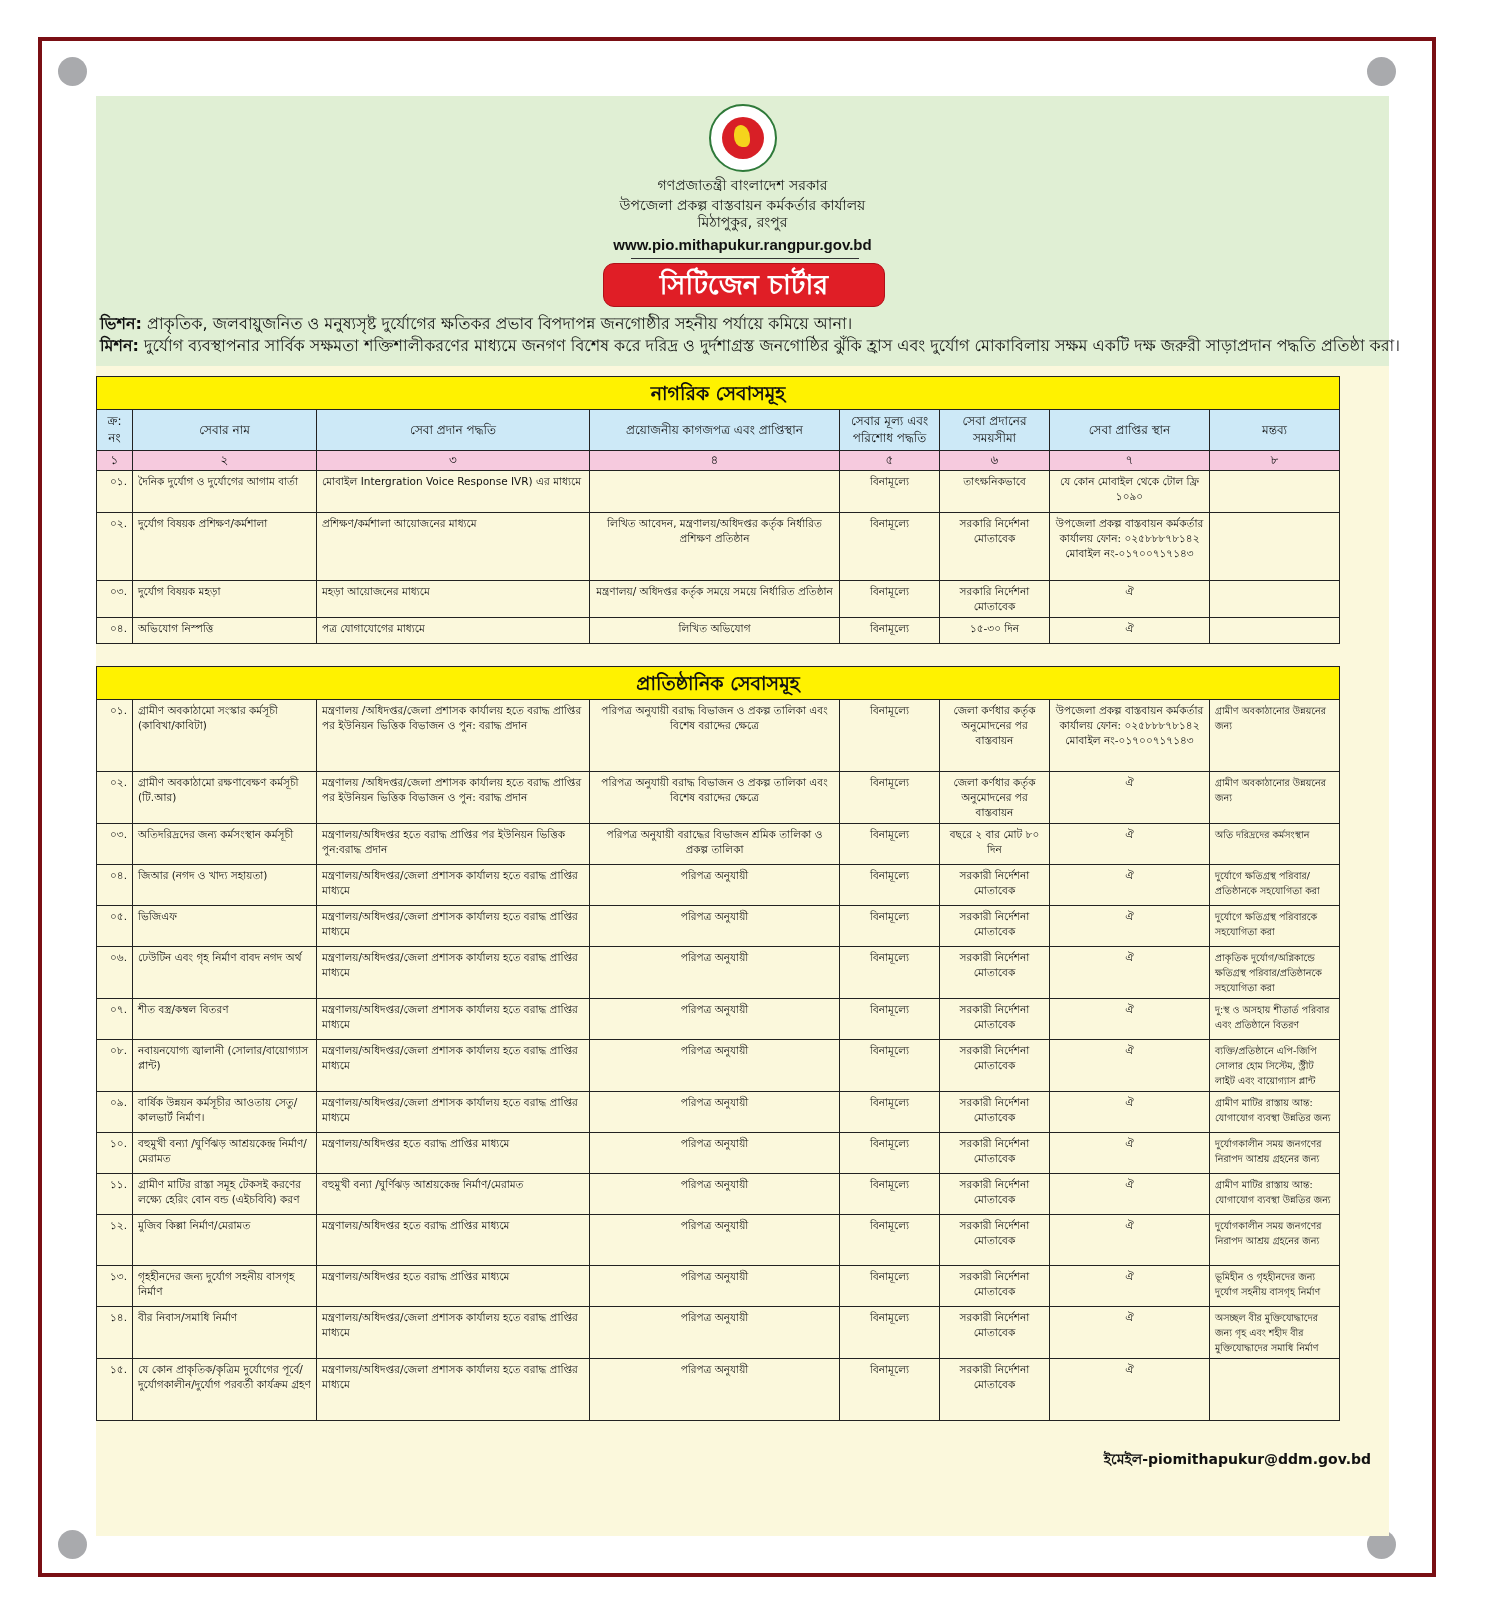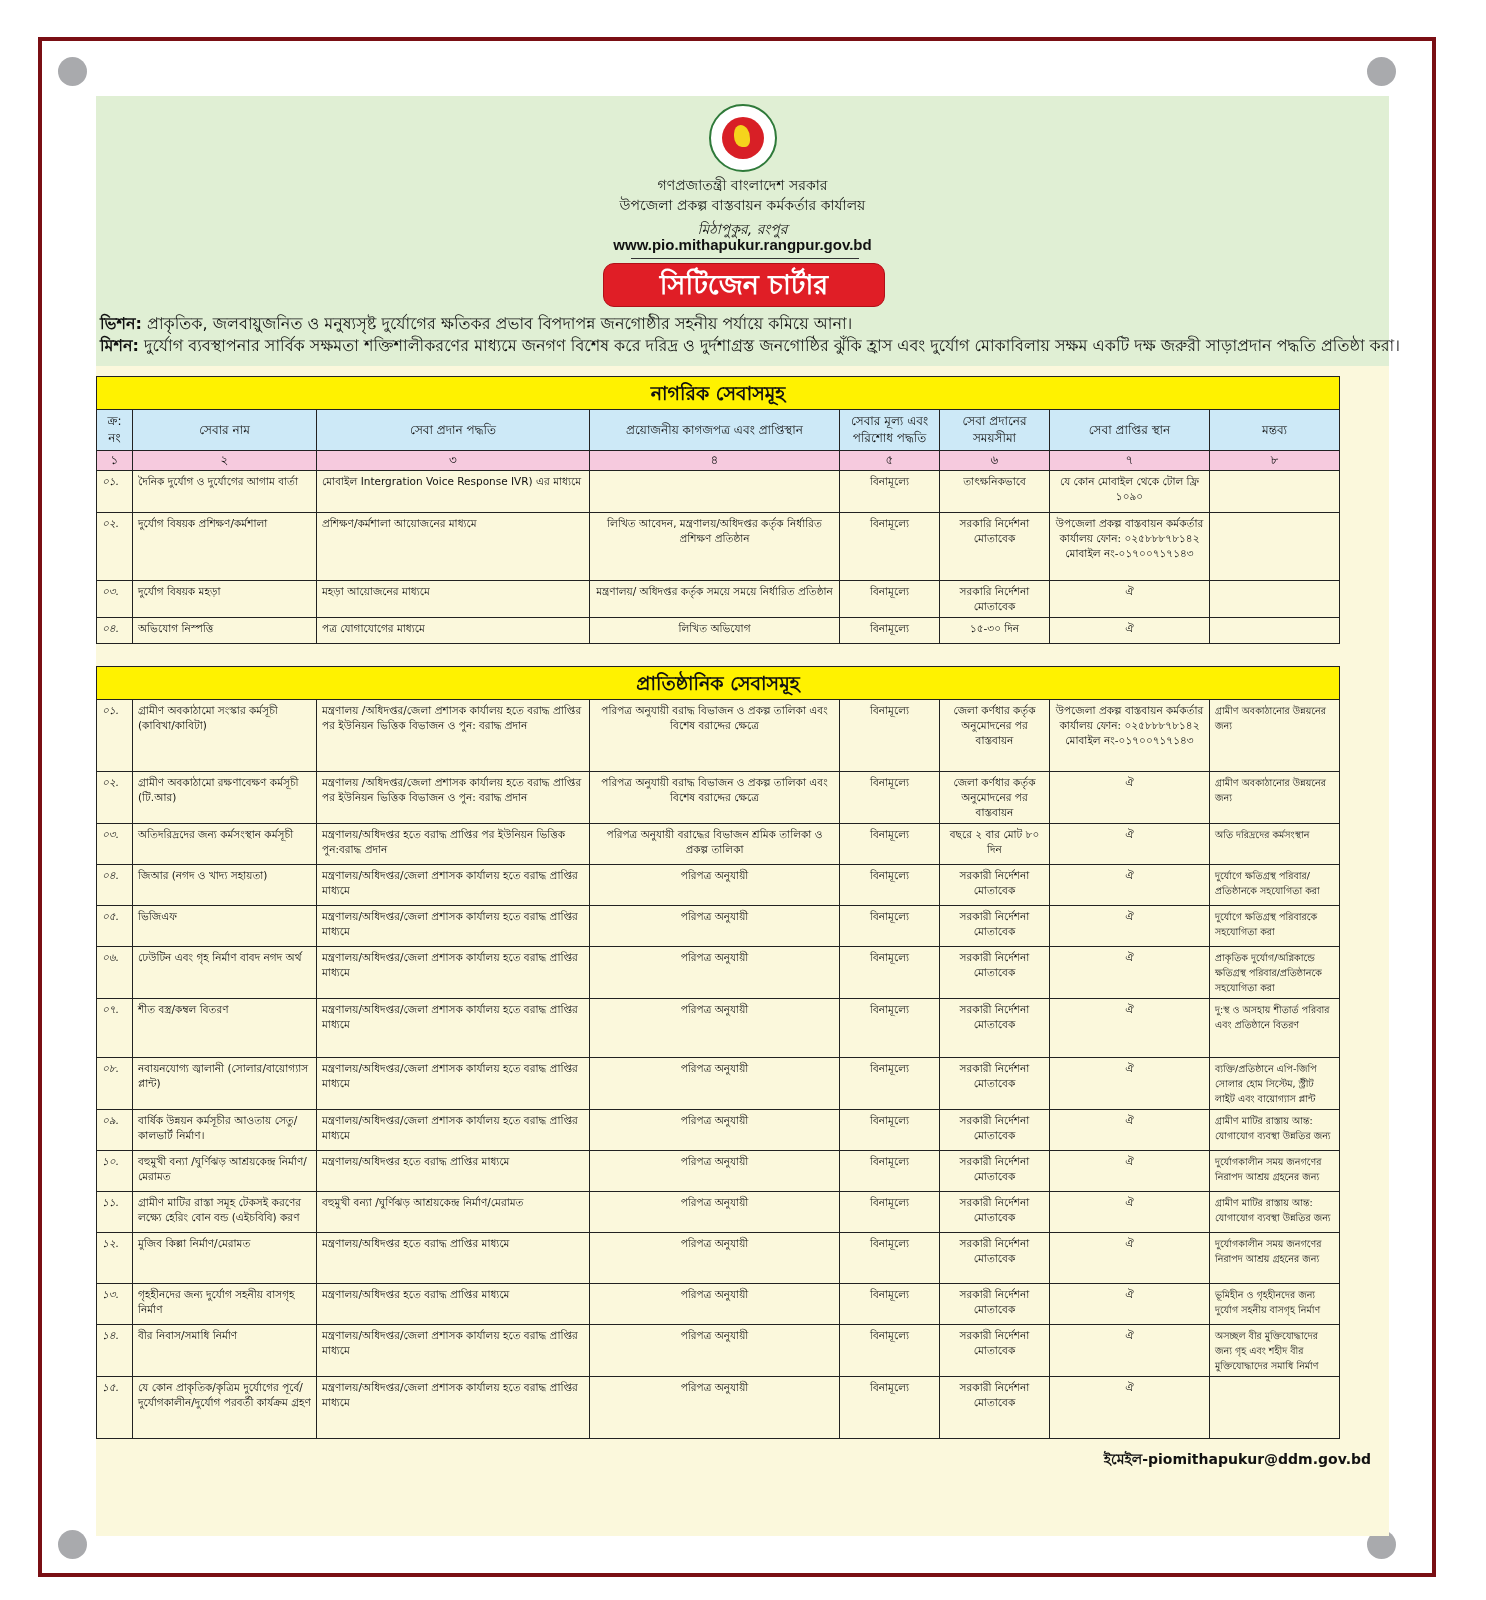--- a/index.html
+++ b/index.html
@@ -7,35 +7,35 @@
   .frame { position:absolute; left:38px; top:37px; width:1398px; height:1540px; border:4px solid #7a0f14; box-sizing:border-box; background:#fff; }
   .pin { position:absolute; width:29px; height:29px; border-radius:50%; background:#a9aaad; }
   .pin.tl { left:58px; top:57px; } .pin.tr { left:1367px; top:57px; }
   .pin.bl { left:58px; top:1530px; } .pin.br { left:1367px; top:1530px; }
   .board { position:absolute; left:96px; top:96px; width:1293px; height:1440px; background:#fbf8dc; }
   .top { position:absolute; left:0; top:0; width:1293px; height:270px; background:#e0efd4; }
   .emblem { position:absolute; left:613px; top:8px; width:68px; height:68px; border-radius:50%; background:#fff; border:2px solid #2f7a3a; box-sizing:border-box; }
   .emblem .red { position:absolute; left:11px; top:11px; width:42px; height:42px; border-radius:50%; background:#d81f26; }
   .emblem .map { position:absolute; left:23px; top:19px; width:16px; height:22px; background:#f5d41c; border-radius:40% 60% 30% 50%; }
   .hd { position:absolute; left:0; width:1293px; text-align:center; font-size:14px; line-height:18px; font-family:"DejaVu Sans", sans-serif; }
-  .hd1 { top:80px; } .hd2 { top:100px; } .hd3 { top:124px;font-style:italic; }
+  .hd1 { top:80px; } .hd2 { top:100px; } .hd3 { top:117px; }
   .url { position:absolute; left:0; top:140px; width:1293px; text-align:center; font-weight:bold; font-size:15px; font-family:"Liberation Sans", sans-serif; }
   .url-rule { position:absolute; left:535px; top:162px; width:228px; height:1px; background:#333; }
   .charter { position:absolute; left:507px; top:167px; width:280px; height:42px; background:#e01e26; border-radius:11px; color:#fff; font-size:27px; font-weight:bold; text-align:center; line-height:42px; border:1px solid #b01018; }
   .vm { position:absolute; left:4px; font-size:16px; line-height:20px; white-space:nowrap; }
   .vision { top:218px; } .mission { top:240px; }
   .vm b { font-weight:bold; }
   table { border-collapse:collapse; position:absolute; left:0; width:1243px; font-size:10.5px; table-layout:fixed;margin-top:12px; }
   td, th { border:1.5px solid #222; padding:3px 5px; vertical-align:top; line-height:15px; }
   .sec { background:#fff200; text-align:center; font-size:19px; font-weight:bold; padding:5px; line-height:22px; }
   .colh th { background:#cde9f7; font-weight:normal; font-size:12px; text-align:center; vertical-align:middle; line-height:17px; }
   .coln td { background:#f6cade; text-align:center; font-size:12px; padding:2px; }
   .row td { background:#fbf8dc; }
   .c { text-align:center; }
-  .sn { text-align:left;font-style:italic; }
+  .sn { text-align:right; }
   .small { font-size:9.5px; }
   .sign { position:absolute; right:24px; top:1262px; text-align:center; width:280px; }
   .sign .nm { font-size:20px; font-weight:bold; line-height:26px; }
   .sign .ln { font-size:13px; line-height:21px; font-weight:bold; }
   .email { position:absolute; right:18px; top:1352px; font-size:14px; font-weight:bold; }
 </style>
 </head>
 <body>
 
 <div class="frame"></div>
@@ -210,21 +210,21 @@
         <tr class="row" style="height: 41px;">
           <td class="sn">০৬.</td>
           <td>ঢেউটিন এবং গৃহ নির্মাণ বাবদ নগদ অর্থ</td>
           <td>মন্ত্রণালয়/অধিদপ্তর/জেলা প্রশাসক কার্যালয় হতে বরাদ্ধ প্রাপ্তির মাধ্যমে</td>
           <td class="c">পরিপত্র অনুযায়ী</td>
           <td class="c">বিনামূল্যে</td>
           <td class="c">সরকারী নির্দেশনা মোতাবেক</td>
           <td class="c">ঐ</td>
           <td class="small">প্রাকৃতিক দুর্যোগ/অগ্নিকান্ডে ক্ষতিগ্রস্থ পরিবার/প্রতিষ্ঠানকে সহযোগিতা করা</td>
         </tr>
-        <tr class="row" style="height: 59px;">
+        <tr class="row" style="height: 41px;">
           <td class="sn">০৭.</td>
           <td>শীত বস্ত্র/কম্বল বিতরণ</td>
           <td>মন্ত্রণালয়/অধিদপ্তর/জেলা প্রশাসক কার্যালয় হতে বরাদ্ধ প্রাপ্তির মাধ্যমে</td>
           <td class="c">পরিপত্র অনুযায়ী</td>
           <td class="c">বিনামূল্যে</td>
           <td class="c">সরকারী নির্দেশনা মোতাবেক</td>
           <td class="c">ঐ</td>
           <td class="small">দু:স্থ ও অসহায় শীতার্ত পরিবার এবং প্রতিষ্ঠানে বিতরণ</td>
         </tr>
         <tr class="row" style="height: 41px;">

